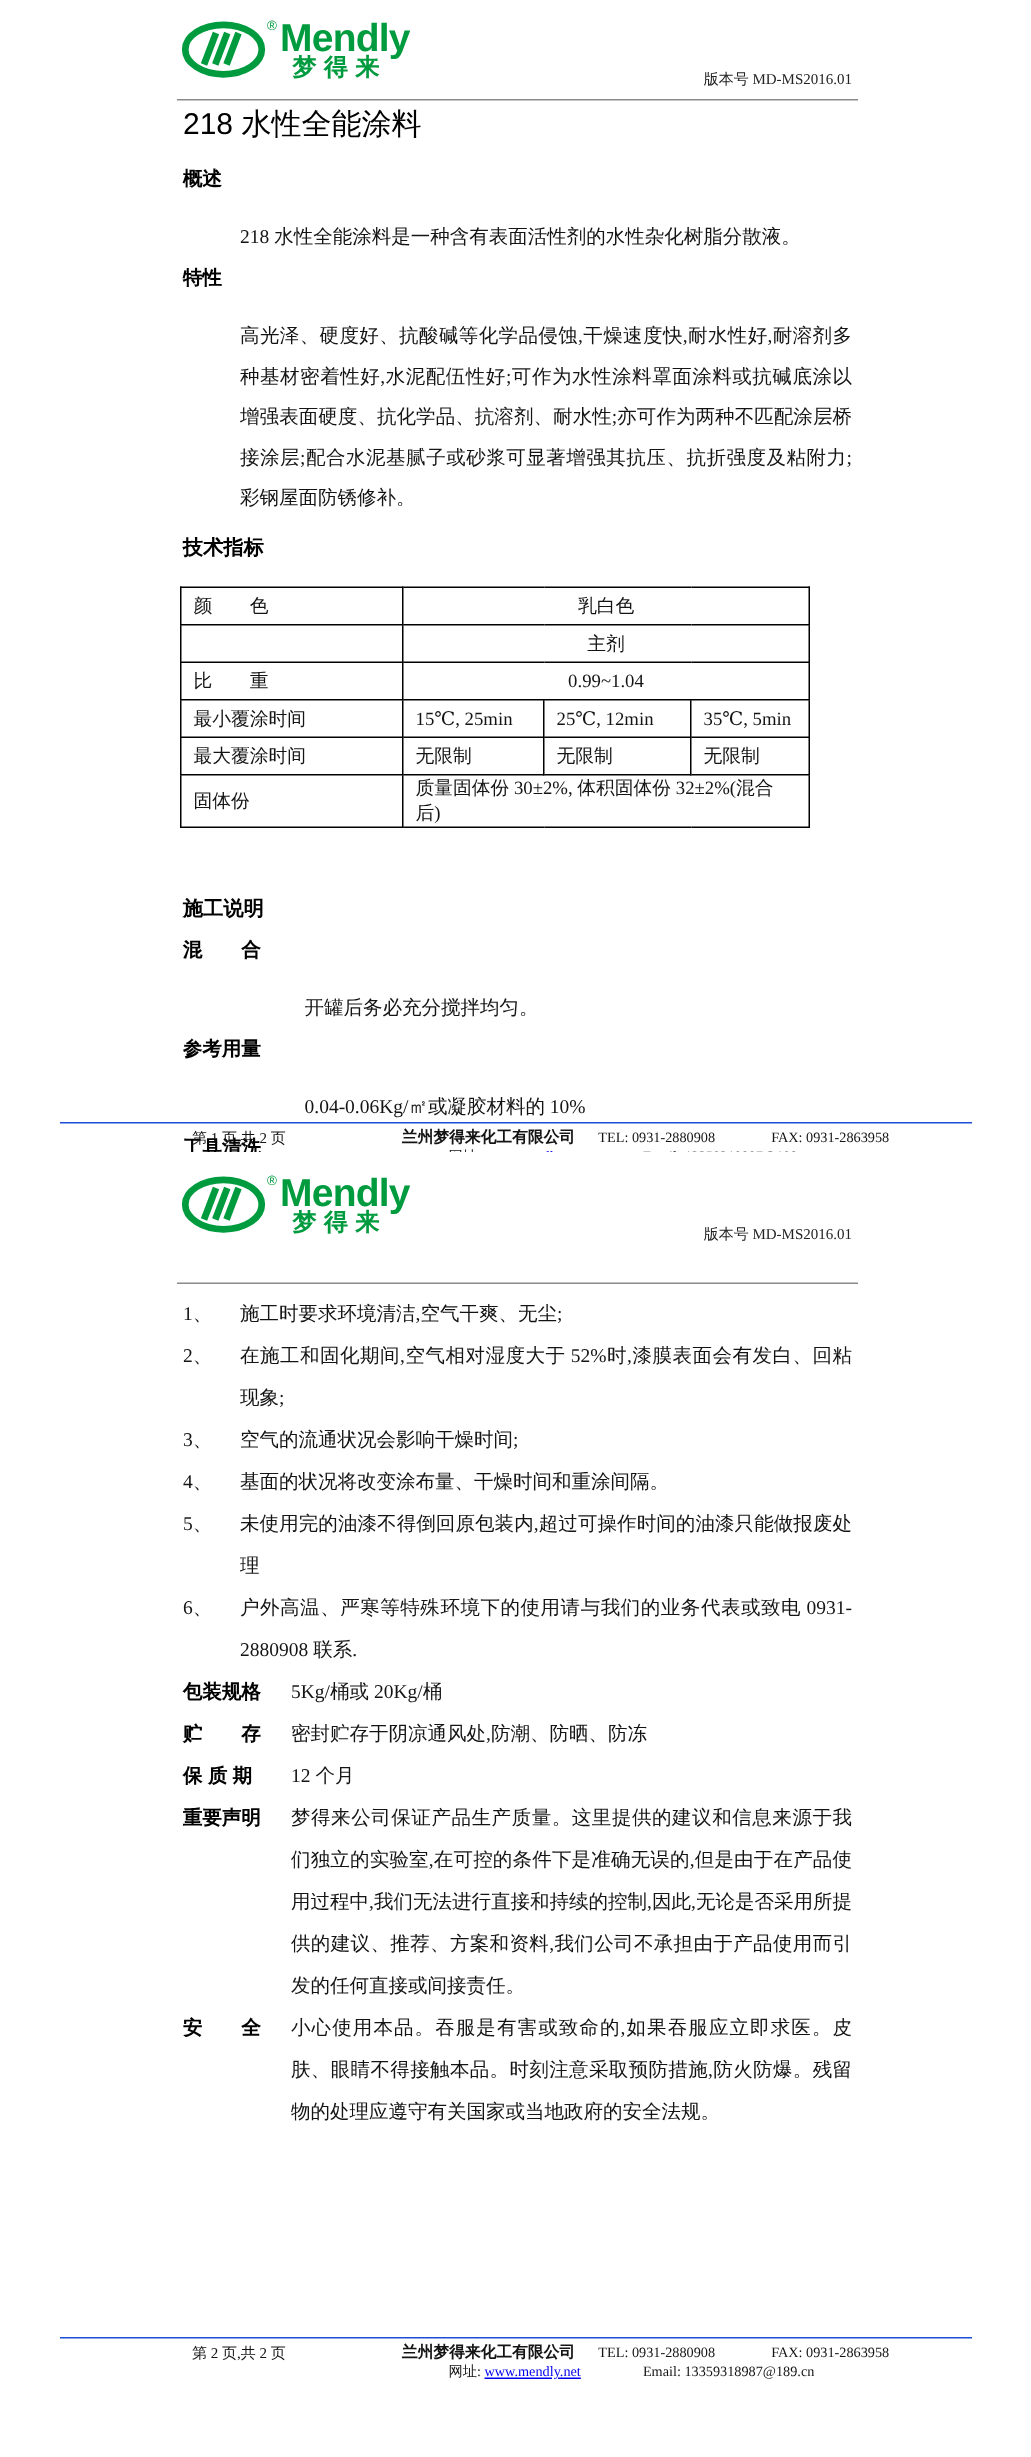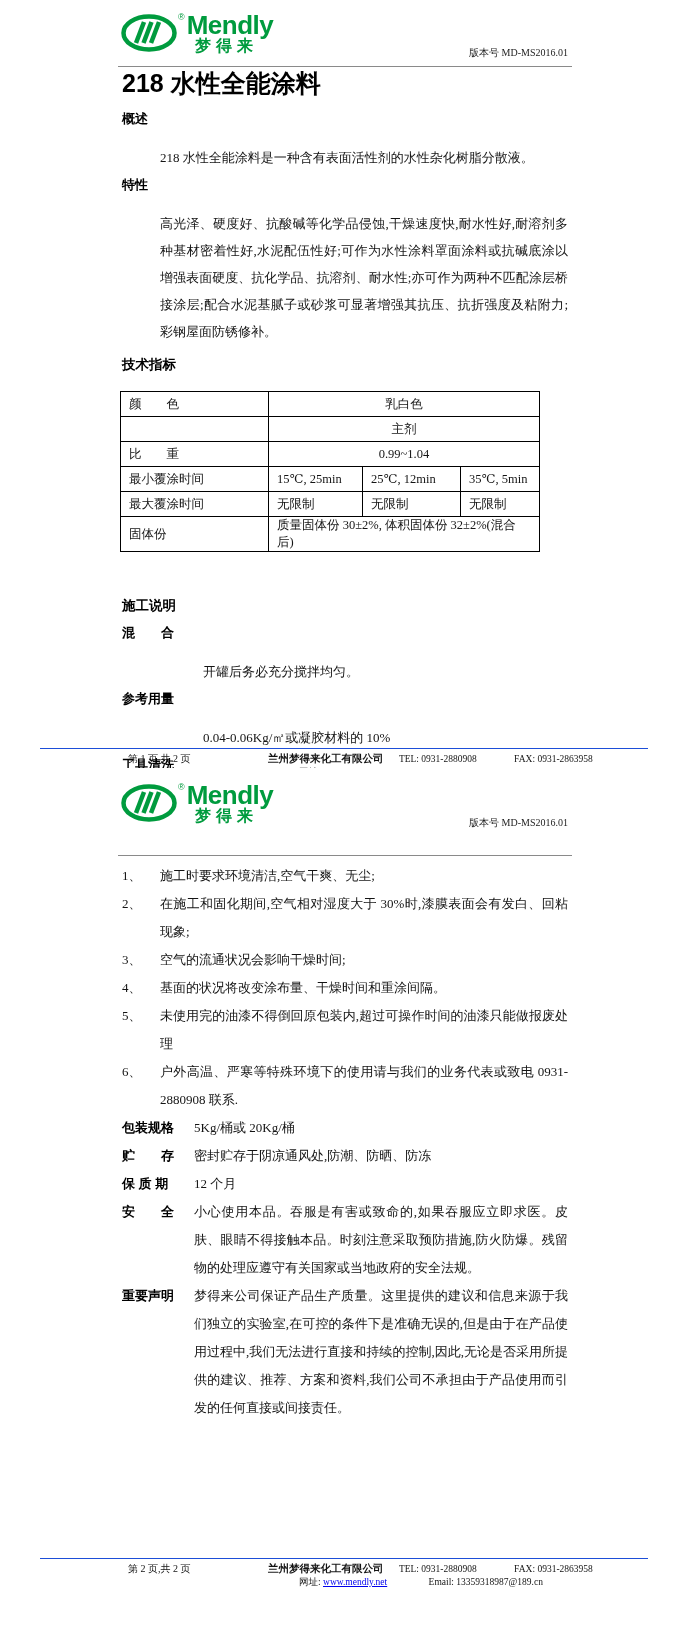--- a/index.html
+++ b/index.html
@@ -30,22 +30,22 @@
   .version { position:absolute; right:119px; font-size:10px; color:#222; }
   #page-1 .version { top:46px; }
   #page-2 .version { top:48px; }
   .header-rule { position:absolute; left:118px; right:115px; border-top:1px solid #8a8a8a; }
   #page-1 .header-rule { top:66px; }
   #page-2 .header-rule { top:87px; }
 
   
   .content1 { position:absolute; top:72px; left:122px; width:446px; }
   .doc-title {
-    font-family:"Liberation Sans",sans-serif; font-weight:bold;
-    font-size:25px; line-height:22px; margin:0 0 11px 0; color:#000;
+    font-family:"Liberation Sans",sans-serif; font-weight:normal;
+    font-size:20px; line-height:22px; margin:0 0 11px 0; color:#000;
   }
   .row { display:flex; line-height:27px; font-size:13px; }
   .lbl38 { flex:0 0 38px; font-weight:bold; font-family:"Liberation Sans",sans-serif; font-size:13px; color:#000; }
   .lbl81 { flex:0 0 81px; font-weight:bold; font-family:"Liberation Sans",sans-serif; font-size:13px; color:#000; }
   .lbl72 { flex:0 0 72px; font-weight:bold; font-family:"Liberation Sans",sans-serif; font-size:13px; color:#000; }
   .txt { flex:1; text-align:justify;margin-top:39px; }
   .sec-heading {
     font-family:"Liberation Sans",sans-serif; font-weight:bold; font-size:13.5px;
     line-height:27px; color:#000;
   }
@@ -206,21 +206,21 @@
   <div class="version">版本号 MD-MS2016.01</div>
   <div class="header-rule"></div>
 
   <div class="content2">
     <div class="nrow">
       <span class="num">1、</span>
       <span class="ntxt">施工时要求环境清洁,空气干爽、无尘;</span>
     </div>
     <div class="nrow">
       <span class="num">2、</span>
-      <span class="ntxt">在施工和固化期间,空气相对湿度大于 30%时,漆膜表面会有发白、回粘现象;</span>
+      <span class="ntxt">在施工和固化期间,空气相对湿度大于 52%时,漆膜表面会有发白、回粘现象;</span>
     </div>
     <div class="nrow">
       <span class="num">3、</span>
       <span class="ntxt">空气的流通状况会影响干燥时间;</span>
     </div>
     <div class="nrow">
       <span class="num">4、</span>
       <span class="ntxt">基面的状况将改变涂布量、干燥时间和重涂间隔。</span>
     </div>
     <div class="nrow">
@@ -238,26 +238,26 @@
     </div>
     <div class="srow">
       <span class="lbl72">贮　　存</span>
       <span class="ntxt">密封贮存于阴凉通风处,防潮、防晒、防冻</span>
     </div>
     <div class="srow">
       <span class="lbl72">保 质 期</span>
       <span class="ntxt">12 个月</span>
     </div>
     <div class="srow">
+      <span class="lbl72">重要声明</span>
+      <span class="ntxt">梦得来公司保证产品生产质量。这里提供的建议和信息来源于我们独立的实验室,在可控的条件下是准确无误的,但是由于在产品使用过程中,我们无法进行直接和持续的控制,因此,无论是否采用所提供的建议、推荐、方案和资料,我们公司不承担由于产品使用而引发的任何直接或间接责任。</span>
+    </div>
+    <div class="srow">
       <span class="lbl72">安　　全</span>
       <span class="ntxt">小心使用本品。吞服是有害或致命的,如果吞服应立即求医。皮肤、眼睛不得接触本品。时刻注意采取预防措施,防火防爆。残留物的处理应遵守有关国家或当地政府的安全法规。</span>
-    </div>
-    <div class="srow">
-      <span class="lbl72">重要声明</span>
-      <span class="ntxt">梦得来公司保证产品生产质量。这里提供的建议和信息来源于我们独立的实验室,在可控的条件下是准确无误的,但是由于在产品使用过程中,我们无法进行直接和持续的控制,因此,无论是否采用所提供的建议、推荐、方案和资料,我们公司不承担由于产品使用而引发的任何直接或间接责任。</span>
     </div>
   </div>
 
   <div class="footer">
     <div class="f-flex">
       <div class="f-left">第 2 页,共 2 页</div>
       <div class="f-main">
         <div>
           <span class="f-company">兰州梦得来化工有限公司</span>
           <span class="f-tel">TEL: 0931-2880908</span>

